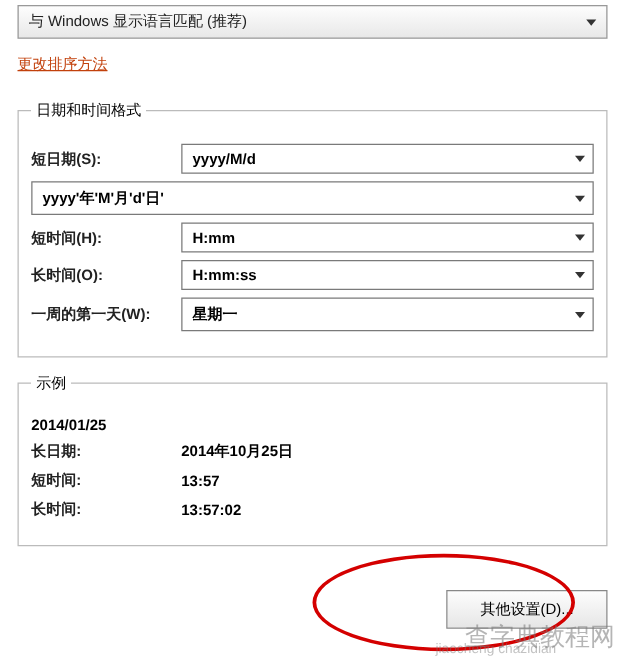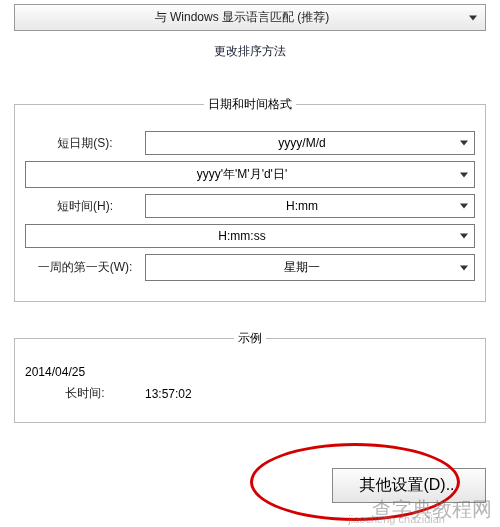--- a/index.html
+++ b/index.html
@@ -1,15 +1,15 @@
 <!DOCTYPE html>
 <html><head>
 <meta charset="utf-8">
 <style>
-* { box-sizing: border-box; margin: 0; padding: 0; text-align: center; }
+* { box-sizing: border-box; margin: 0; padding: 0; }
 body {
   font-family: "Microsoft YaHei", "Segoe UI", sans-serif;
   font-size: 12px;
   background: #fff;
   width: 500px;
   height: 527px;
   position: relative;
   overflow: hidden;
   color: #000;
 }
@@ -19,28 +19,28 @@
   background: #f0f0f0 linear-gradient(#fdfdfd,#e8e8e8);
   padding: 4px 24px 4px 8px;
   margin: 4px 0 12px 0;
   position: relative;
   cursor: pointer;
   color: #222;
 }
 .top-select .chev {
   position: absolute; right: 8px; top: 50%; transform: translateY(-50%);
 }
-.link { color: #0f172a; cursor: pointer; margin-bottom: 8px; display: inline-block; }
+.link { color: #c2410c; text-decoration: underline; cursor: pointer; margin-bottom: 8px; display: inline-block; }
 fieldset {
   border: 1px solid #bbb;
-  margin-top: 28px;
+  margin-top: 12px;
   padding: 12px 10px 14px 10px;
 }
 legend { padding: 0 4px; }
-.row { display: flex; align-items: center; margin: 6px 0; }
+.row { display: flex; align-items: center; margin: 6px 0; font-weight: bold; }
 .lbl { width: 120px; color: #222; }
 .sel {
   flex: 1;
   border: 1px solid #7a7a7a;
   background: #fff;
   padding: 4px 24px 4px 8px;
   position: relative;
   cursor: pointer;
 }
 .sel .chev { position: absolute; right: 6px; top: 50%; transform: translateY(-50%); }
@@ -53,21 +53,21 @@
 .val { color: #000; }
 .btn {
   position: absolute;
   right: 14px;
   bottom: 24px;
   border: 1px solid #888;
   background: linear-gradient(#fdfdfd,#e6e6e6);
   padding: 6px 26px;
   cursor: pointer;
   font-family: inherit;
-  font-size: 16px;
+  font-size: 12px;
 }
 .ellipse {
   position: absolute;
   right: 40px;
   bottom: 6px;
   width: 210px;
   height: 78px;
   border: 3px solid #d40000;
   border-radius: 50%;
   pointer-events: none;
@@ -120,40 +120,49 @@
 
     <div class="row">
       <span class="lbl">短时间(H):</span>
       <div class="sel">
         <span>H:mm</span>
         <span class="chev"></span>
       </div>
     </div>
 
     <div class="row">
+      <span class="lbl">长时间(O):</span>
       <div class="sel">
         <span>H:mm:ss</span>
         <span class="chev"></span>
       </div>
     </div>
 
     <div class="row">
       <span class="lbl">一周的第一天(W):</span>
       <div class="sel">
         <span>星期一</span>
         <span class="chev"></span>
       </div>
     </div>
   </fieldset>
 
   <fieldset>
     <legend>示例</legend>
 
     <div class="row">
-      <span class="val">2014/04/25</span>
+      <span class="val">2014/01/25</span>
+    </div>
+    <div class="row">
+      <span class="lbl">长日期:</span>
+      <span class="val">2014年10月25日</span>
+    </div>
+    <div class="row">
+      <span class="lbl">短时间:</span>
+      <span class="val">13:57</span>
     </div>
     <div class="row">
       <span class="lbl">长时间:</span>
       <span class="val">13:57:02</span>
     </div>
   </fieldset>
 
 </div>
 
 <button class="btn">其他设置(D)...</button>

